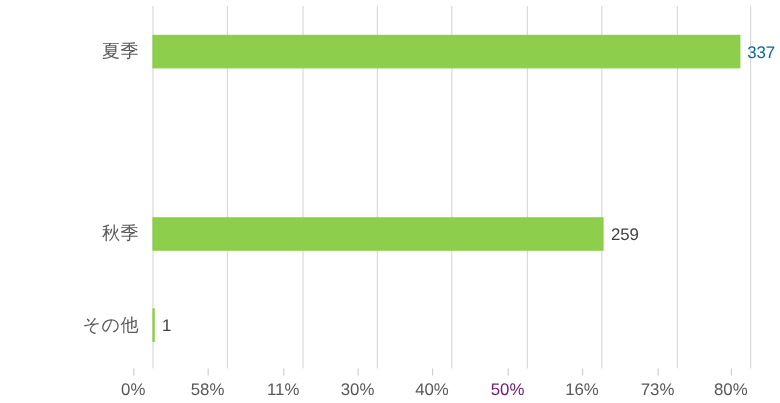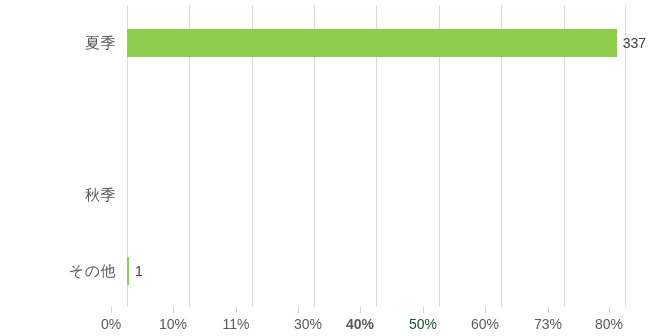--- a/index.html
+++ b/index.html
@@ -125,60 +125,64 @@
     <div class="gridline" style="left: 249px; background: rgb(217, 217, 217);"></div>
     <div class="gridline" style="left: 312px; background: rgb(217, 217, 217);"></div>
     <div class="gridline" style="left: 374px; background: rgb(217, 217, 217);"></div>
     <div class="gridline" style="left: 437px; background: rgb(217, 217, 217);"></div>
     <div class="gridline" style="left: 498px; background: rgb(217, 217, 217);"></div>
 
     <div class="cat-row" style="top:0px;">
       <div class="cat-label" style="color: rgb(89, 89, 89);">夏季</div>
       <div class="bar-wrap">
         <div class="bar" style="width: 489.644px; background: rgb(141, 206, 76);"></div>
-        <div class="bar-value" style="color: #404040;">337</div>
+        <div class="bar-value" style="color: #0369a1;">337</div>
       </div>
     </div>
 
 
     <div class="cat-row" style="top:152px;">
       <div class="cat-label" style="color: rgb(89, 89, 89);">秋季</div>
+      <div class="bar-wrap">
+        <div class="bar" style="width: 376.121px; background: rgb(141, 206, 76);"></div>
+        <div class="bar-value" style="color: rgb(64, 64, 64);">259</div>
+      </div>
     </div>
 
     <div class="cat-row" style="top:228px;">
       <div class="cat-label" style="color: rgb(89, 89, 89);">その他</div>
       <div class="bar-wrap">
         <div class="bar" style="width: 2px; background: rgb(141, 206, 76);"></div>
         <div class="bar-value" style="color: rgb(64, 64, 64);">1</div>
       </div>
     </div>
 
   </div>
 
   <div id="x-axis">
     <div class="tick-mark" style="left:0px;"></div>
     <div class="tick-label" style="left: 0px; color: rgb(89, 89, 89);">0%</div>
 
     <div class="tick-mark" style="left:62px;"></div>
-    <div class="tick-label" style="left: 62px; color: rgb(89, 89, 89);">10%</div>
+    <div class="tick-label" style="left: 62px; color: rgb(89, 89, 89);">58%</div>
 
     <div class="tick-mark" style="left:125px;"></div>
     <div class="tick-label" style="left: 125px; color: rgb(89, 89, 89);">11%</div>
 
     <div class="tick-mark" style="left:187px;"></div>
-    <div class="tick-label" style="left: 197px; color: rgb(89, 89, 89);">30%</div>
+    <div class="tick-label" style="left: 187px; color: rgb(89, 89, 89);">30%</div>
 
     <div class="tick-mark" style="left:249px;"></div>
-    <div class="tick-label" style="left: 249px; color: rgb(89, 89, 89); font-weight: bold;">40%</div>
+    <div class="tick-label" style="left: 249px; color: rgb(89, 89, 89);">40%</div>
 
     <div class="tick-mark" style="left:312px;"></div>
-    <div class="tick-label" style="left: 312px; color: #14532d; text-align: right;">50%</div>
+    <div class="tick-label" style="left: 312px; color: #701a75; text-align: right;">50%</div>
 
     <div class="tick-mark" style="left:374px;"></div>
-    <div class="tick-label" style="left: 374px; color: rgb(89, 89, 89);">60%</div>
+    <div class="tick-label" style="left: 374px; color: rgb(89, 89, 89);">16%</div>
 
     <div class="tick-mark" style="left:437px;"></div>
     <div class="tick-label" style="left: 437px; color: rgb(89, 89, 89);">73%</div>
 
     <div class="tick-mark" style="left:498px;"></div>
     <div class="tick-label" style="left: 498px; color: rgb(89, 89, 89);">80%</div>
   </div>
 
 </div>
 

